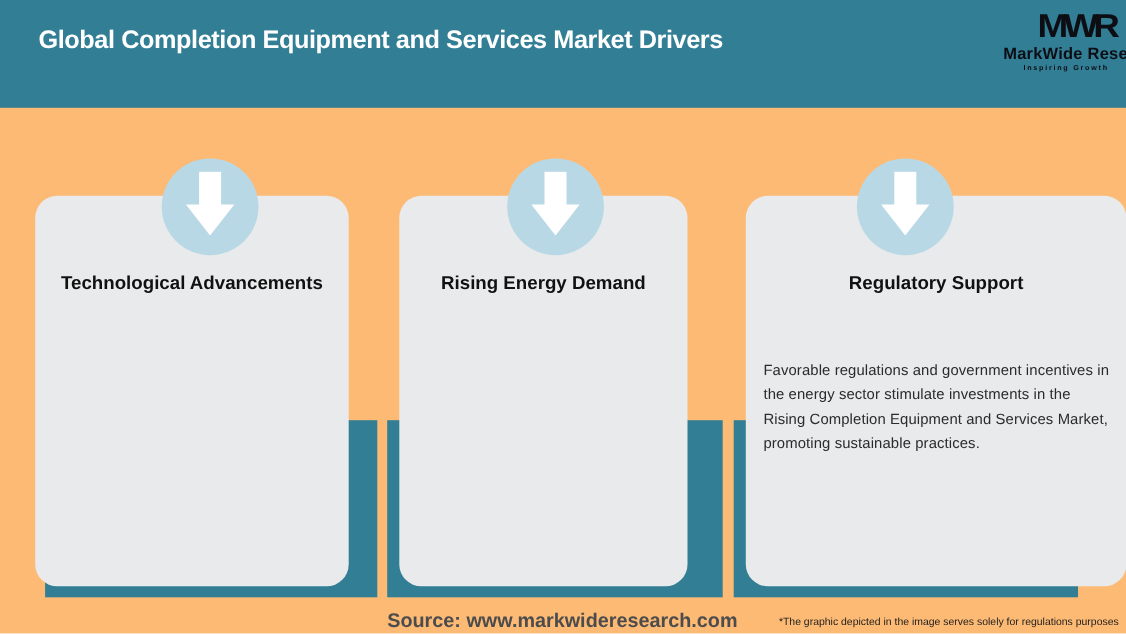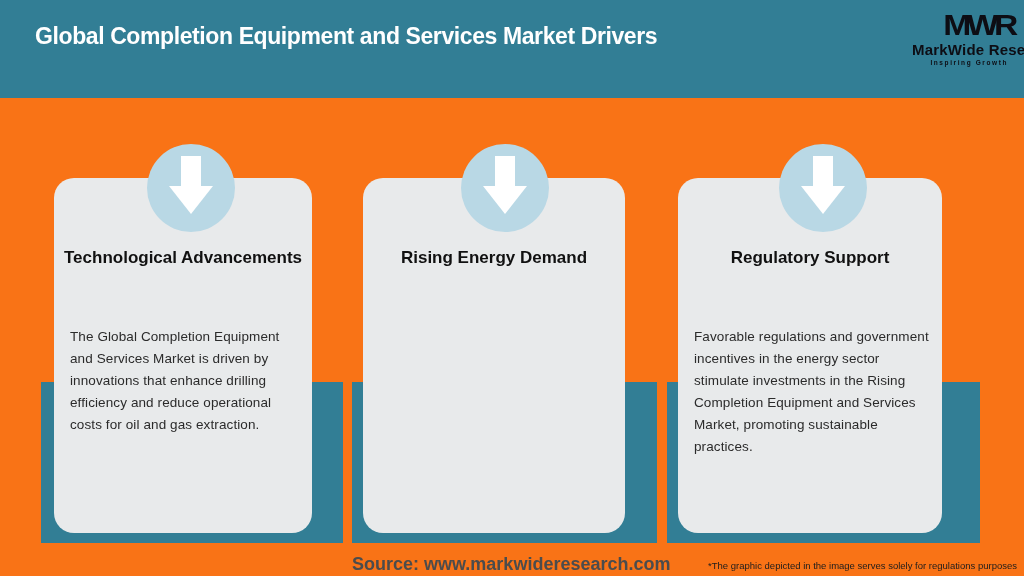--- a/index.html
+++ b/index.html
@@ -1,18 +1,18 @@
 <!DOCTYPE html>
 <html><head>
 <meta charset="utf-8">
 <style>
   html,body { margin:0; padding:0; background:#fff; }
   .canvas {
     position:relative; width:1024px; height:576px;
-    background:#f97316; overflow:hidden;
+    background:#fdba74; overflow:hidden;
     font-family:"Liberation Sans", sans-serif;
   }
 
   
   .header { position:absolute; left:0; top:0; width:1024px; height:98px; background:#327e95; }
   .title {
     position:absolute; left:35px; top:23px; margin:0;
     font-size:23px; font-weight:bold; color:#ffffff; letter-spacing:-0.4px;
     white-space:nowrap;
   }
@@ -28,23 +28,23 @@
   .backing { position:absolute; top:382px; height:161px; background:#327e95; }
   .backing-1 { left:41px;  width:302px; }
   .backing-2 { left:352px; width:305px; }
   .backing-3 { left:667px; width:313px; }
 
   
   .card {
     position:absolute; top:178px; height:355px;
     background:#e8eaeb; border-radius:20px;
   }
-  .card-1 { left:54px;  width:258px; }
+  .card-1 { left:32px;  width:285px; }
   .card-2 { left:363px; width:262px; }
-  .card-3 { left:678px; width:264px; }
+  .card-3 { left:678px; width:346px; }
 
   .card-title {
     position:absolute; top:70px; left:8px; right:8px; margin:0;
     text-align:center; font-size:17px; font-weight:bold; color:#111111;
     line-height:20px;
   }
   .card-body {
     position:absolute; top:148px; left:16px; right:13px; margin:0;
     font-size:13.5px; line-height:22px; color:#2b2b2b; letter-spacing:0.1px;
     text-align:left;
@@ -82,21 +82,20 @@
     <div class="logo">
       <div class="logo-monogram">MWR</div>
       <div class="logo-name">MarkWide Research</div>
       <div class="logo-tagline">Inspiring Growth</div>
     </div>
   </header>
 
   <div class="backing backing-1"></div>
   <div class="card card-1">
     <h2 class="card-title">Technological Advancements</h2>
-    <p class="card-body">The Global Completion Equipment and Services Market is driven by innovations that enhance drilling efficiency and reduce operational costs for oil and gas extraction.</p>
   </div>
   <div class="circle circle-1">
     <svg width="44" height="58" viewBox="0 0 44 58">
       <rect x="12" y="0" width="20" height="32" fill="#ffffff"></rect>
       <polygon points="0,30 44,30 22,58" fill="#ffffff"></polygon>
     </svg>
   </div>
 
   <div class="backing backing-2"></div>
   <div class="card card-2">

